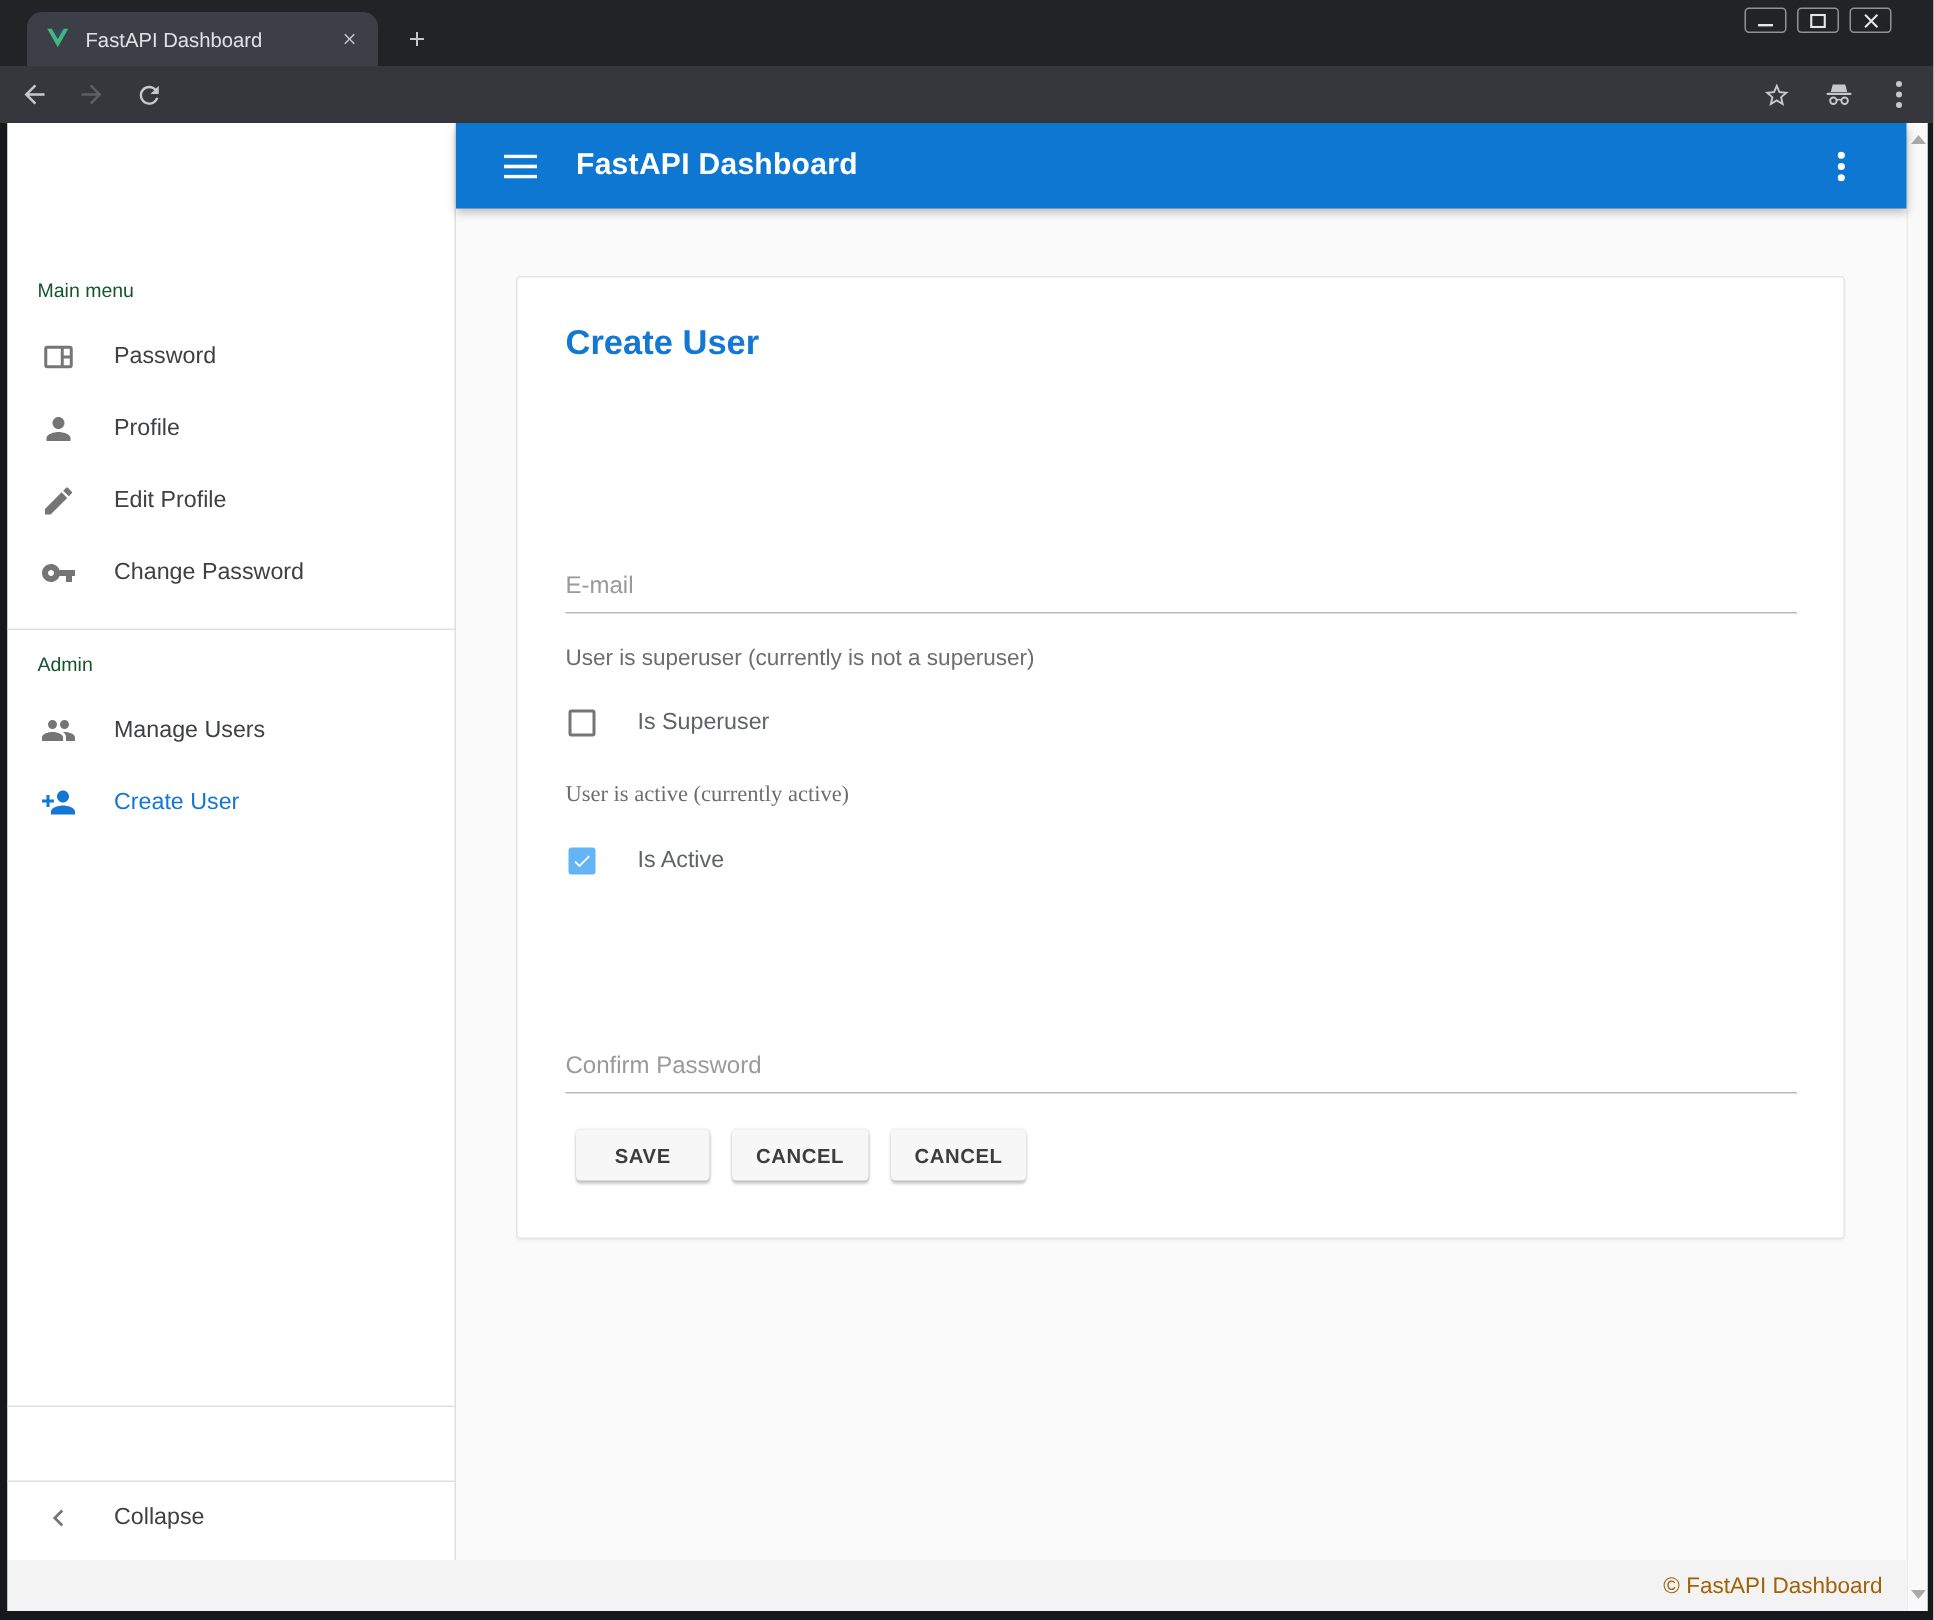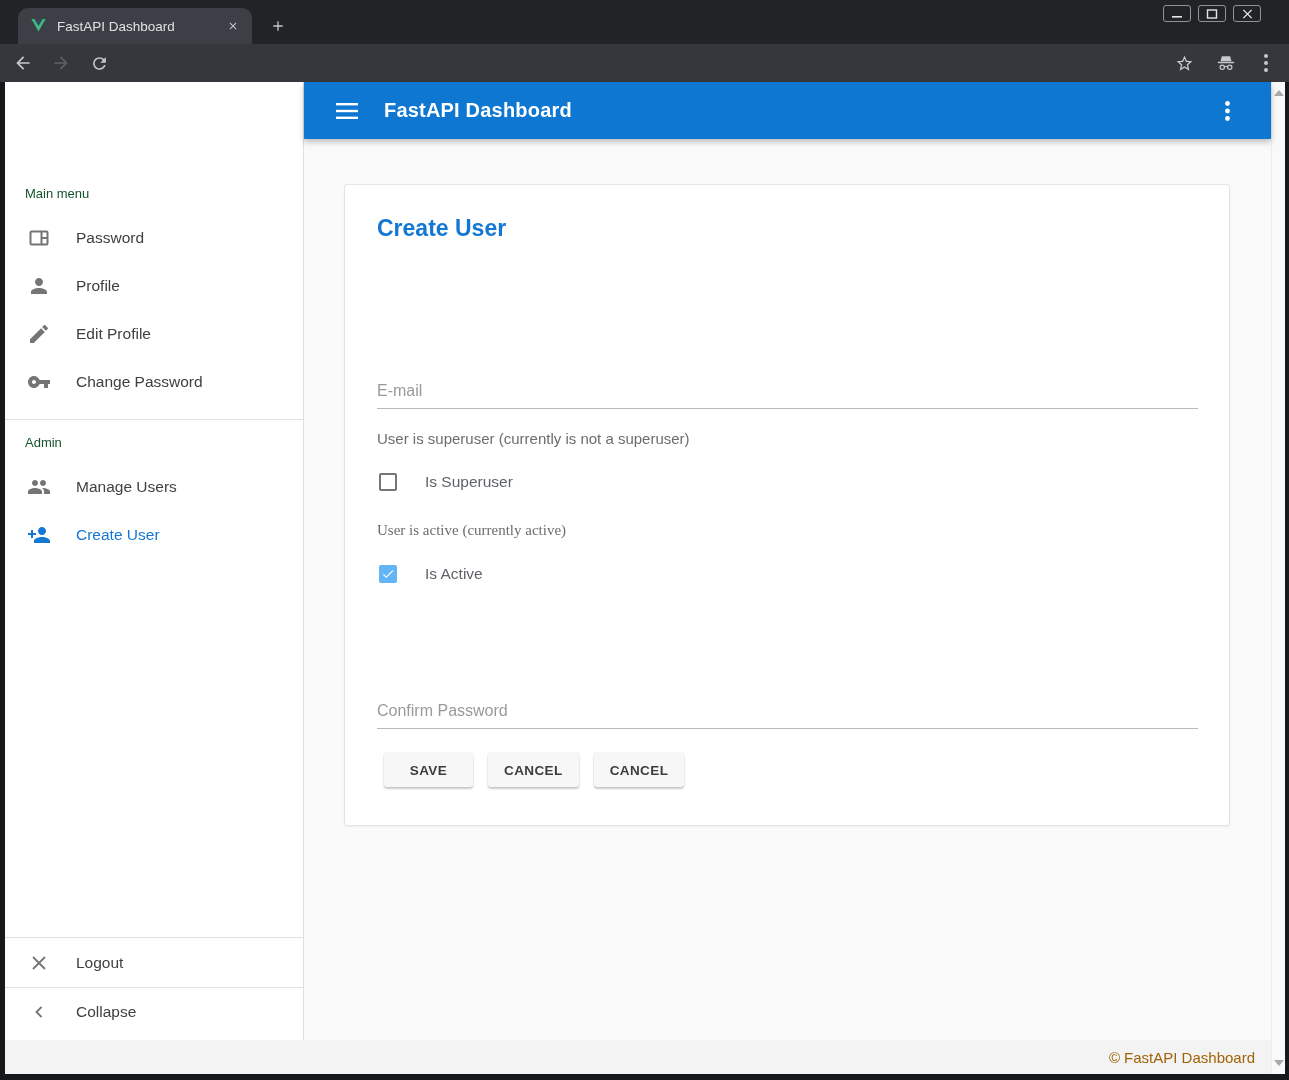--- a/index.html
+++ b/index.html
@@ -203,28 +203,20 @@
       <div class="side-item active" style="top:429px;">
         <span class="si-icon">
           <svg width="24" height="24" viewBox="0 0 24 24">
               <path d="M15 12c2.21 0 4-1.79 4-4s-1.79-4-4-4-4 1.79-4 4 1.79 4 4 4zm-9-2V7H4v3H1v2h3v3h2v-3h3v-2H6zm9 4c-2.67 0-8 1.34-8 4v2h16v-2c0-2.66-5.33-4-8-4z" fill="#1377d4"></path>
             </svg>
         </span>
         <span class="si-label">Create User</span>
       </div>
 
       <div class="divider" style="top:855px;"></div>
-      <div class="side-item" style="top:857px;">
-        <span class="si-icon">
-          <svg width="24" height="24" viewBox="0 0 24 24">
-              <path d="M6 6 L18 18 M18 6 L6 18" stroke="#757575" stroke-width="1.8" fill="none"></path>
-            </svg>
-        </span>
-        <span class="si-label">Logout</span>
-      </div>
       <div class="divider" style="top:905px;"></div>
       <div class="side-item" style="top:906px;">
         <span class="si-icon">
           <svg width="24" height="24" viewBox="0 0 24 24">
               <path d="M14.5 7 L9.5 12 L14.5 17" stroke="#757575" stroke-width="1.8" fill="none"></path>
             </svg>
         </span>
         <span class="si-label">Collapse</span>
       </div>
     </nav>

